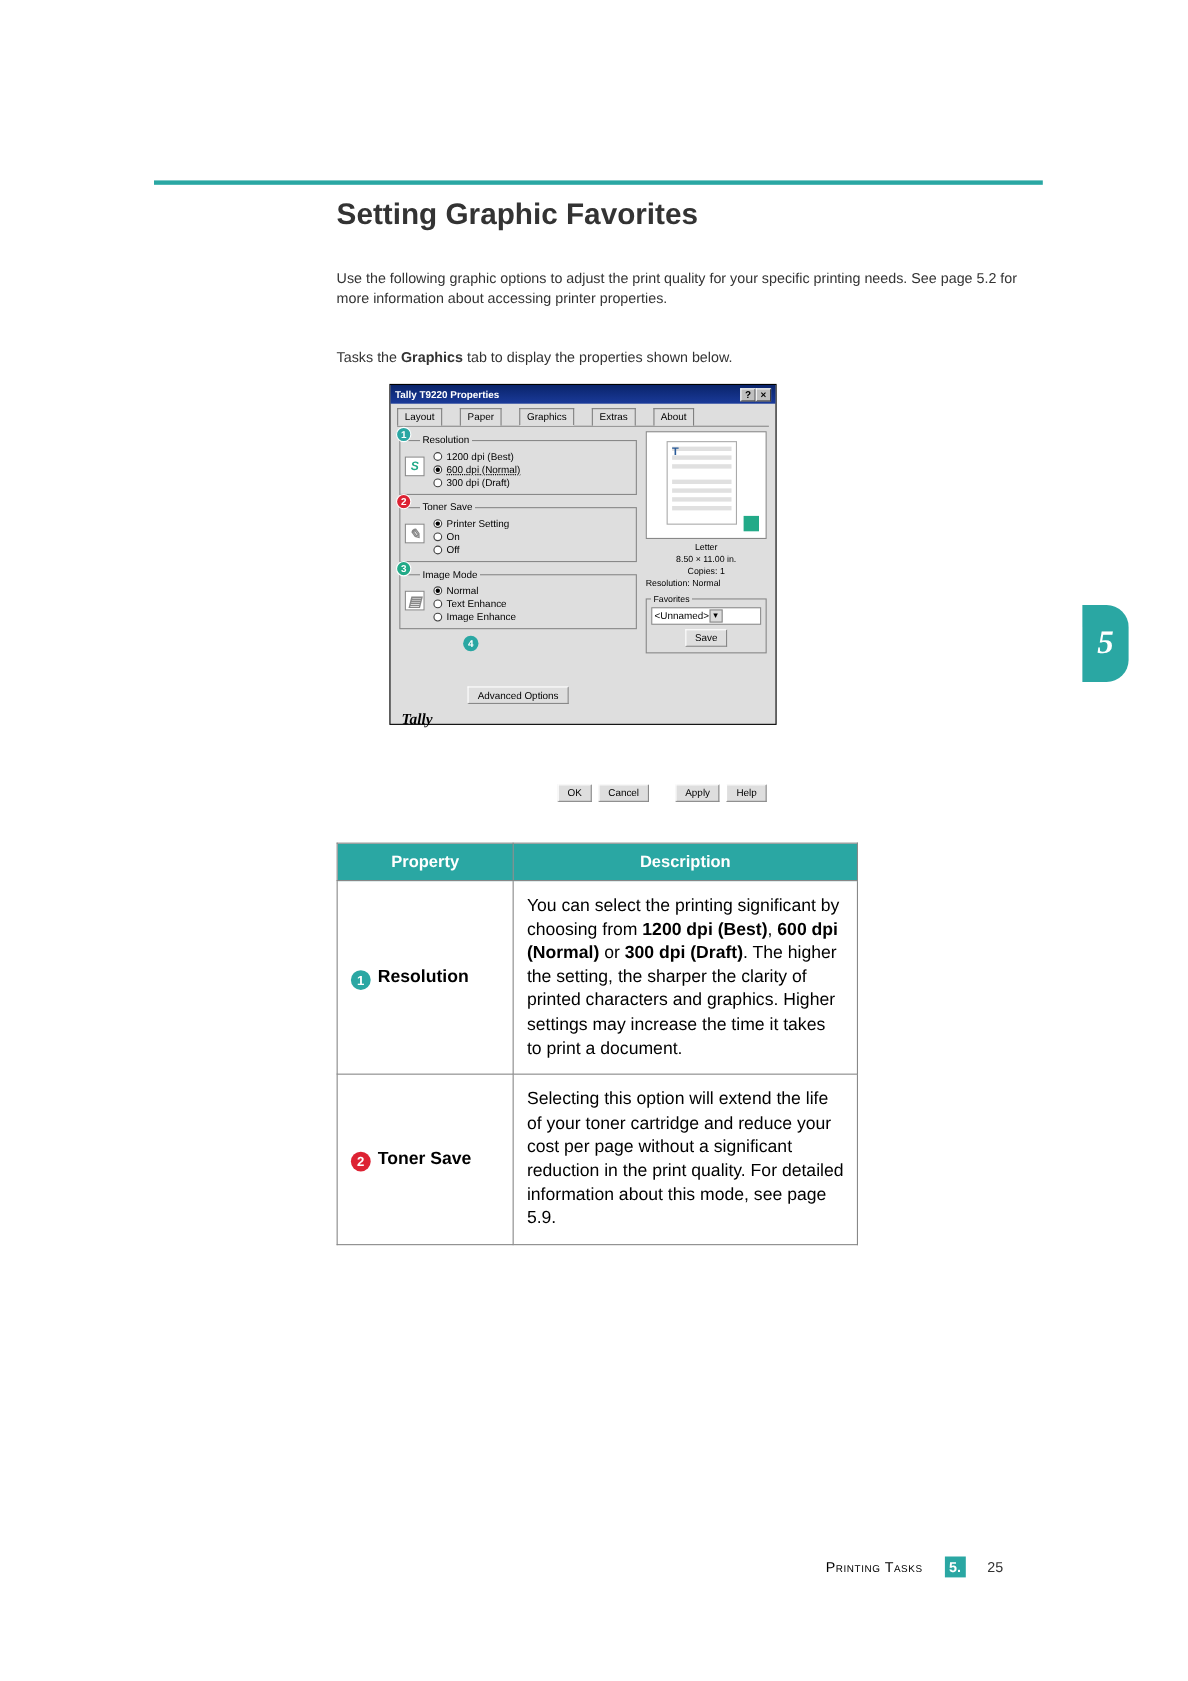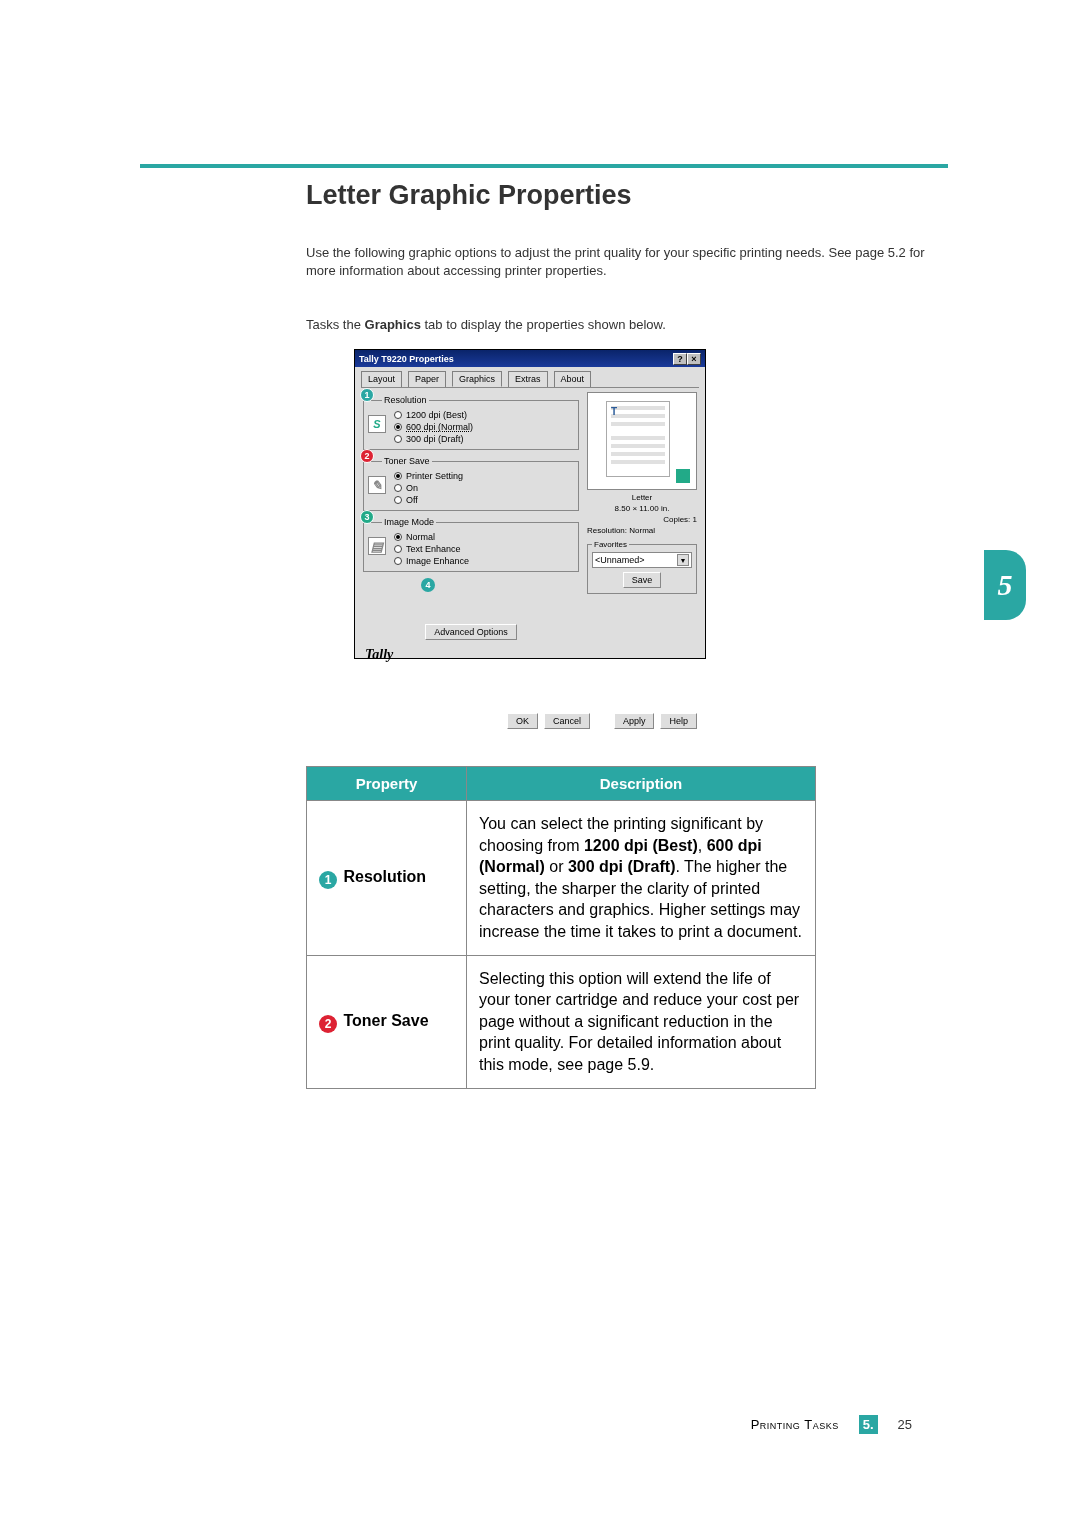--- a/index.html
+++ b/index.html
@@ -60,21 +60,21 @@
     .titlebar .ctrls { display: flex; gap: 0; }
     .titlebar .ctrls span {
       width: 14px; height: 12px;
       background: #c0c0c0;
       border: 1px solid #fff;
       border-right-color: #404040;
       border-bottom-color: #404040;
       display: inline-flex; align-items: center; justify-content: center;
       font-size: 9px; color: #000; font-weight: bold;
     }
-    .tabbar { display: flex; gap: 6px; padding: 4px 6px 0 6px; font-size: 9px; }
+    .tabbar { display: flex; gap: 16px; padding: 4px 6px 0 6px; font-size: 9px; }
     .tab {
       padding: 2px 6px;
       background: #dedede;
       border: 1px solid #808080;
       border-bottom: none;
     }
     .tab.active { background: #dedede; border-bottom: 1px solid #dedede; position: relative; z-index: 2; }
     .tabunder { border-top: 1px solid #888; margin: 0 6px; }
     .win-main {
       display: flex;
@@ -155,21 +155,21 @@
       position: absolute; left: 18px; top: 8px; width: 64px; height: 76px;
       border: 1px solid #aaa;
       padding: 4px;
     }
     .preview .sheet .line { height: 4px; background: #e0e0e0; margin-bottom: 4px; }
     .preview .sheet .t { color: #2a5b99; font-weight: bold; font-size: 10px; float: left; margin-right: 3px; }
     .preview .footicon { position: absolute; right: 6px; bottom: 6px; width: 14px; height: 14px; background: #2a8; }
     .statuslabel { font-size: 8px; text-align: center; padding: 1px 0; }
     fieldset.fav { border: 1px solid #888; margin-top: 4px; padding: 3px 4px 5px; }
     fieldset.fav legend { font-size: 8px; padding: 0 2px; }
-    .selectbox { width: 100%; height: 16px; border: 1px solid #888; background: #fff; font-size: 9px; padding: 1px 2px; display: flex; justify-content: space-between; align-items: center; }
+    .selectbox { width: 100%; height: 16px; border: 1px solid #888; background: #fff; font-size: 9px; padding: 1px 2px; display: flex; justify-content: flex-start; align-items: center; }
     .selectbox .arrow { width: 12px; height: 12px; background: #ddd; border: 1px solid #888; display: flex; align-items: center; justify-content: center; font-size: 7px; }
     .savebtn { display: block; margin: 4px auto 0; }
     .brand { font-family: 'Times New Roman', serif; font-weight: bold; font-style: italic; font-size: 14px; padding: 2px 10px; }
     .btnrow { display: flex; justify-content: flex-end; gap: 6px; padding: 4px 8px 6px; }
     .btnrow .sep { width: 12px; }
     
     .chapter-tab {
       position: absolute;
       top: 550px;
       right: 54px;
@@ -182,21 +182,21 @@
       font-style: italic;
       font-weight: bold;
       font-family: 'Times New Roman', serif;
       display: flex; align-items: center; justify-content: center;
     }
     
     table.proptable {
       position: absolute;
       top: 766px;
       left: 306px;
-      width: 510px;
+      width: 474px;
       border-collapse: collapse;
       font-size: 16px;
     }
     table.proptable th {
       background: #2aa7a3;
       color: #fff;
       font-weight: bold;
       padding: 8px 10px;
       border: 1px solid #888;
       font-size: 15px;
@@ -244,21 +244,21 @@
       padding: 2px 4px;
     }
     .footer .pn { color: #333; }
     .dotted { text-decoration: underline dotted; }
   </style>
 </head>
 <body>
 
 <div class="page-rule"></div>
 
-<h1 class="heading">Letter Graphic Properties</h1>
+<h1 class="heading">Setting Graphic Favorites</h1>
 
 <p class="body-text intro">Use the following graphic options to adjust the print quality for your specific printing needs. See page 5.2 for more information about accessing printer properties.</p>
 
 <p class="body-text clickline">
   <span>Tasks the </span><b>Graphics</b><span> tab to display the properties shown below.</span>
 </p>
 
 <div class="winbox">
   <div class="titlebar">
     <span>Tally T9220 Properties</span>
@@ -352,21 +352,21 @@
           <div style="clear:both; height:6px"></div>
           <div class="line"></div>
             <div class="line"></div>
             <div class="line"></div>
             <div class="line"></div>
         </div>
         <div class="footicon"></div>
       </div>
       <div class="statuslabel">Letter</div>
       <div class="statuslabel">8.50 × 11.00 in.</div>
-      <div class="statuslabel" style="text-align:right">Copies: 1</div>
+      <div class="statuslabel" style="text-align:center">Copies: 1</div>
       <div class="statuslabel" style="text-align:left">Resolution: Normal</div>
       <fieldset class="fav">
         <legend>Favorites</legend>
         <div class="selectbox">
           <span>&lt;Unnamed&gt;</span>
           <span class="arrow">▼</span>
         </div>
         <button class="advbtn savebtn">Save</button>
       </fieldset>
     </div>

